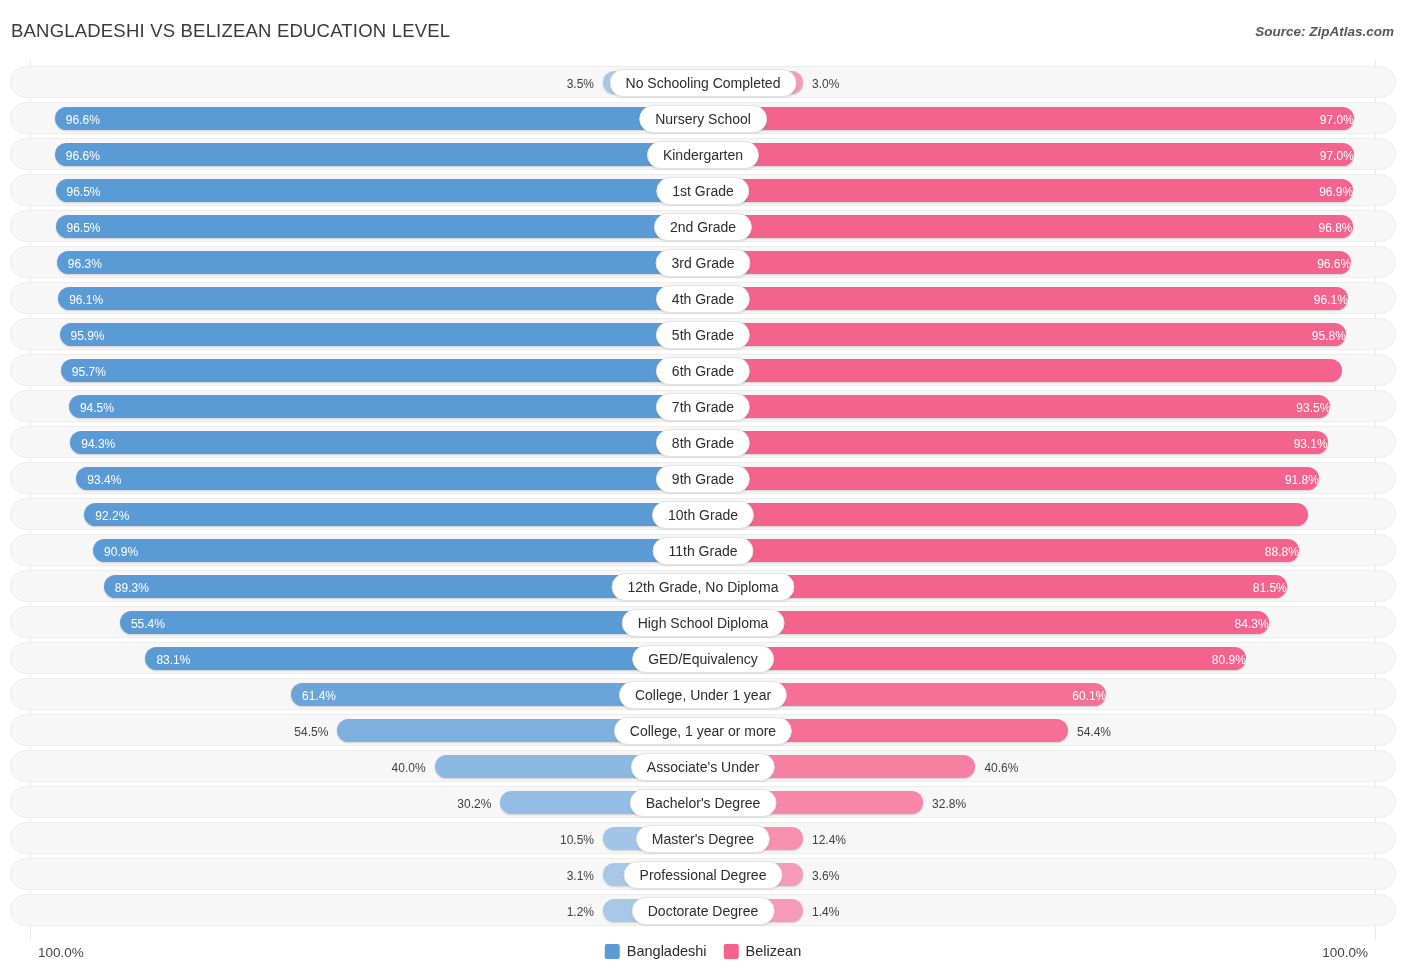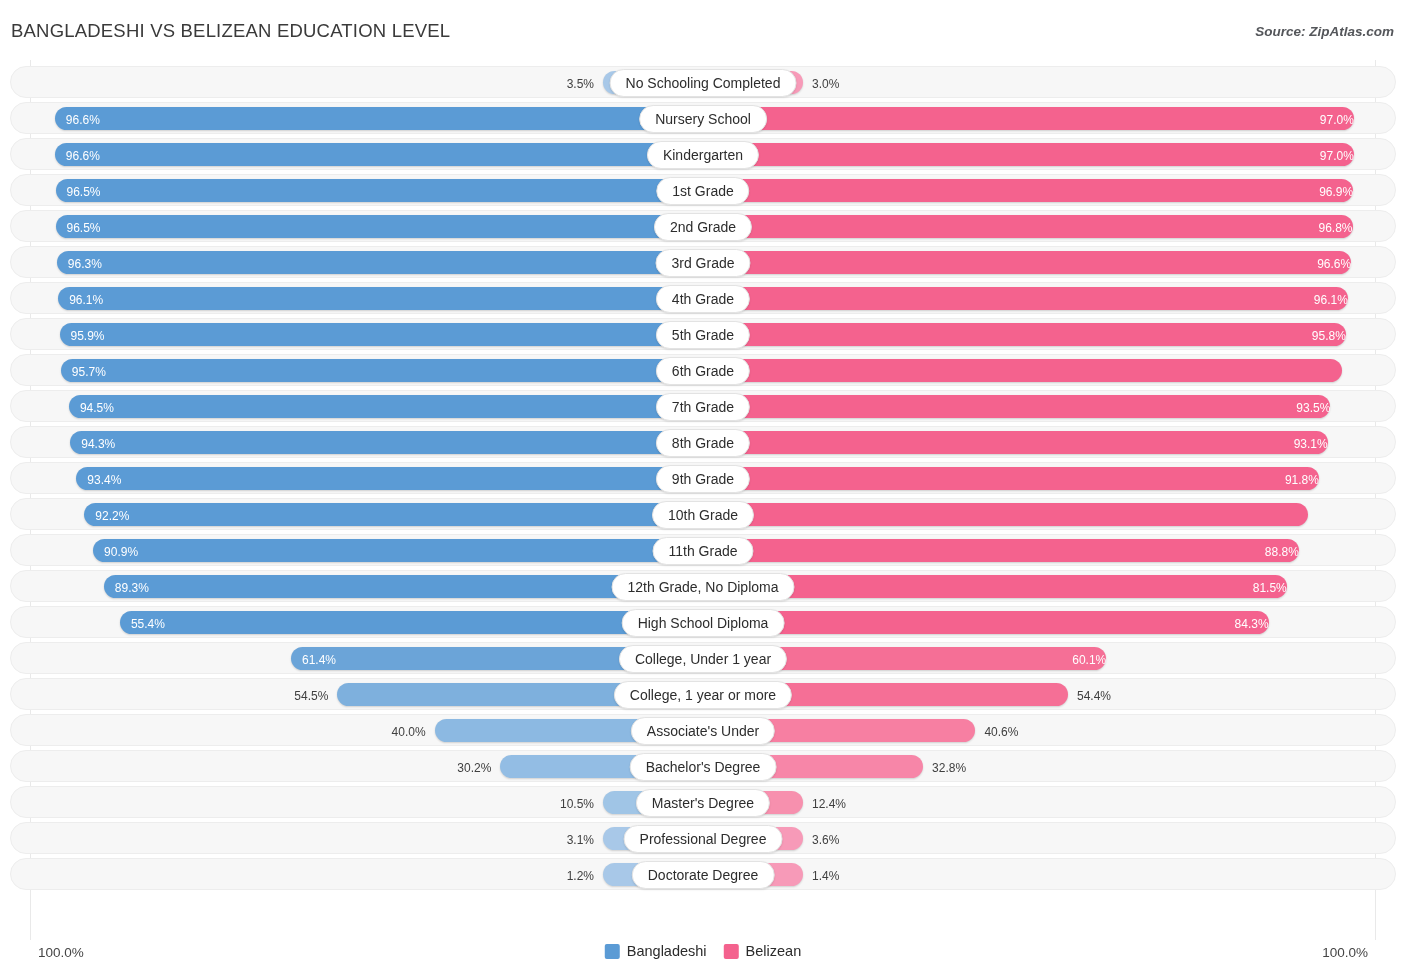--- a/index.html
+++ b/index.html
@@ -335,20 +335,28 @@
       <div class="row">
         <div class="track"></div>
         <div class="bar left" style="width: 583.099px; background: rgb(91, 155, 213);"></div>
         <div class="bar right" style="width: 565.653px; background: rgb(244, 98, 142);"></div>
         <div class="val inL" style="left: 119.901px;">55.4%</div>
         <div class="val inR" style="left: 703px; width: 565.653px;">84.3%</div>
         <div class="pill">High School Diploma</div>
       </div>
       <div class="row">
         <div class="track"></div>
+        <div class="bar left" style="width: 557.601px; background: rgb(91, 155, 213);"></div>
+        <div class="bar right" style="width: 542.839px; background: rgb(244, 98, 142);"></div>
+        <div class="val inL" style="left: 145.399px;">83.1%</div>
+        <div class="val inR" style="left: 703px; width: 542.839px;">80.9%</div>
+        <div class="pill">GED/Equivalency</div>
+      </div>
+      <div class="row">
+        <div class="track"></div>
         <div class="bar left" style="width: 411.994px; background: rgb(107, 164, 216);"></div>
         <div class="bar right" style="width: 403.271px; background: rgb(245, 111, 150);"></div>
         <div class="val inL" style="left: 291.006px;">61.4%</div>
         <div class="val inR" style="left: 703px; width: 403.271px;">60.1%</div>
         <div class="pill">College, Under 1 year</div>
       </div>
       <div class="row">
         <div class="track"></div>
         <div class="bar left" style="width: 365.695px; background: rgb(126, 176, 221);"></div>
         <div class="bar right" style="width: 365.024px; background: rgb(245, 111, 150);"></div>

